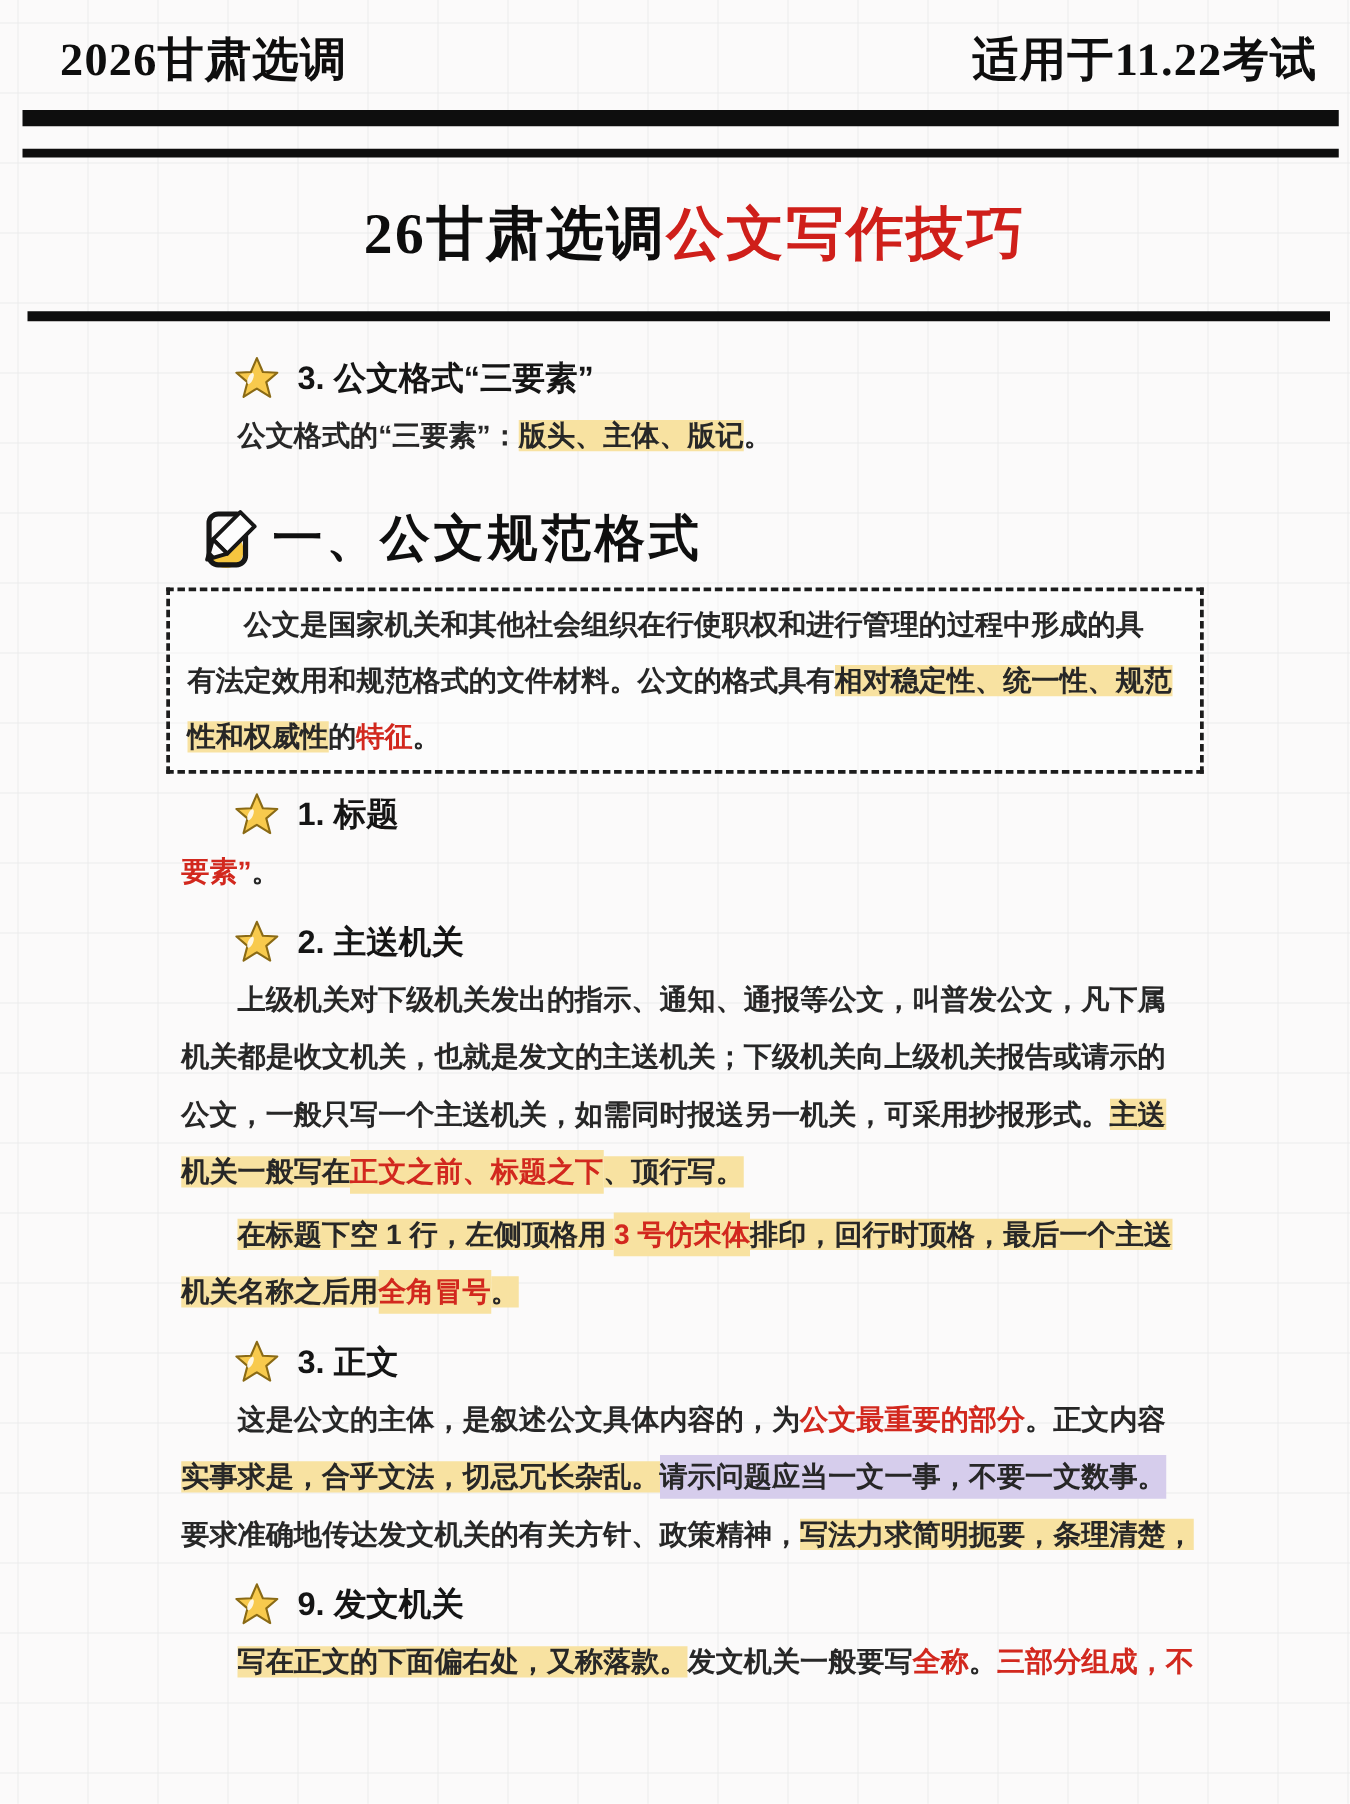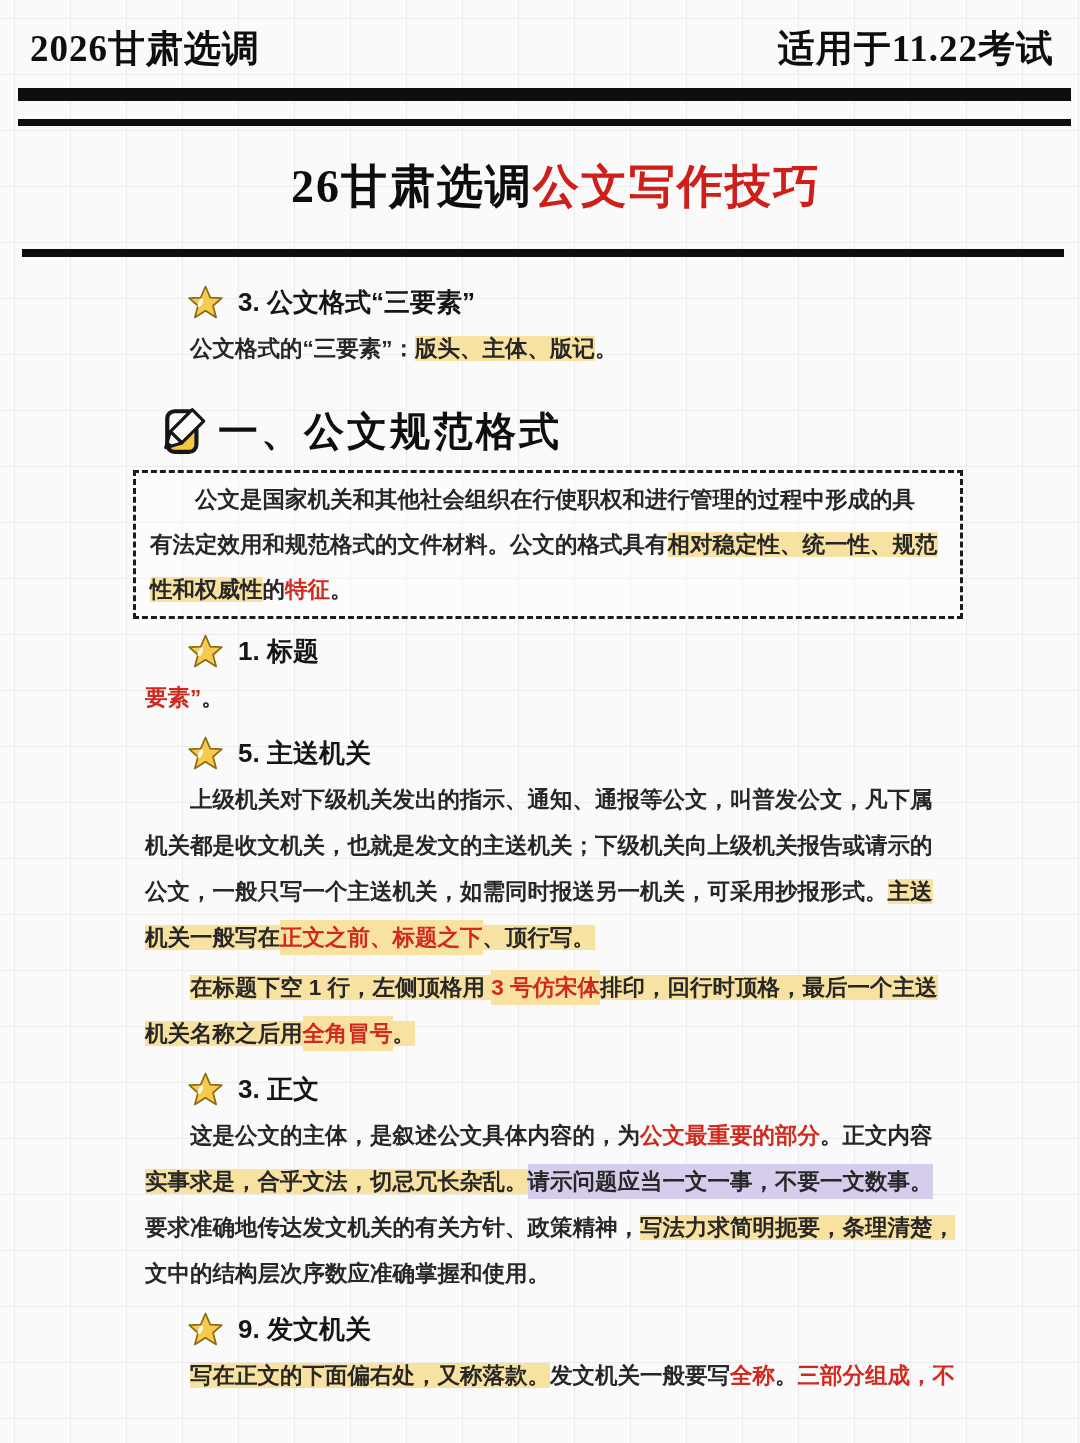--- a/index.html
+++ b/index.html
@@ -8,21 +8,21 @@
     position:relative;width:1080px;height:1443px;overflow:hidden;
     background-color:#fbfafa;
     background-image:
       linear-gradient(#ebebeb 1px, transparent 1px),
       linear-gradient(90deg, #ebebeb 1px, transparent 1px);
     background-size:56px 56px;
     background-position:14px 18px;
     color:#1f1f1f;
   }
   
-  .hdr{position:absolute;top:26px;font:700 37px/46px "Liberation Serif",serif;color:#0e0e0e;letter-spacing:1px;}
+  .hdr{position:absolute;top:26px;font:700 37px/46px "Liberation Serif",serif;color:#0e0e0e;letter-spacing:1px;margin-left:18px;}
   .hdr.left{left:30px;}
   .hdr.right{right:26px;}
   .bar{position:absolute;background:#0e0e0e;}
   .bar1{left:18px;right:9px;top:88px;height:13px;}
   .bar2{left:18px;right:9px;top:119px;height:7px;}
   .bar3{left:22px;right:16px;top:249px;height:8px;}
   
   .title{position:absolute;top:138px;left:0;width:100%;height:98px;line-height:98px;text-align:center;
          font-family:"Liberation Serif",serif;font-weight:800;font-size:46px;letter-spacing:2px;color:#0d0d0d;white-space:nowrap;padding-left:16px;}
   .title .t-red{color:#cf1f1a;}
@@ -102,21 +102,21 @@
       <div class="para">
         <div class="line"><span class="s-r">要素”</span><span class="s-p">。</span></div>
       </div>
       <div class="heading">
         <span class="icon">
           <svg viewBox="0 0 24 24" xmlns="http://www.w3.org/2000/svg">
             <polygon points="12,1.6 15.1,8.8 22.6,9.2 16.9,14.1 18.9,21.7 12,17.4 5.1,21.7 7.1,14.1 1.4,9.2 8.9,8.8" fill="#f8ca4d" stroke="#8a6a15" stroke-width="1.1" stroke-linejoin="round"></polygon>
             <ellipse cx="8.7" cy="12.2" rx="1.3" ry="3.1" fill="#ffffff" opacity="0.85" transform="rotate(24 8.7 12.2)"></ellipse>
           </svg>
         </span>
-        <span>5. 主送机关</span>
+        <span>2. 主送机关</span>
       </div>
       <div class="para">
         <div class="line ind"><span class="s-p">上级机关对下级机关发出的指示、通知、通报等公文，叫普发公文，凡下属</span></div>
         <div class="line"><span class="s-p">机关都是收文机关，也就是发文的主送机关；下级机关向上级机关报告或请示的</span></div>
         <div class="line"><span class="s-p">公文，一般只写一个主送机关，如需同时报送另一机关，可采用抄报形式。</span><span class="s-y">主送</span></div>
         <div class="line"><span class="s-y">机关一般写在</span><span class="s-yr">正文之前、标题之下</span><span class="s-y">、顶行写。</span></div>
       </div>
       <div class="para">
         <div class="line ind"><span class="s-y">在标题下空 1 行，左侧顶格用 </span><span class="s-yr">3 号仿宋体</span><span class="s-y">排印，回行时顶格，最后一个主送</span></div>
         <div class="line"><span class="s-y">机关名称之后用</span><span class="s-yr">全角冒号</span><span class="s-y">。</span></div>
@@ -127,21 +127,20 @@
             <polygon points="12,1.6 15.1,8.8 22.6,9.2 16.9,14.1 18.9,21.7 12,17.4 5.1,21.7 7.1,14.1 1.4,9.2 8.9,8.8" fill="#f8ca4d" stroke="#8a6a15" stroke-width="1.1" stroke-linejoin="round"></polygon>
             <ellipse cx="8.7" cy="12.2" rx="1.3" ry="3.1" fill="#ffffff" opacity="0.85" transform="rotate(24 8.7 12.2)"></ellipse>
           </svg>
         </span>
         <span>3. 正文</span>
       </div>
       <div class="para">
         <div class="line ind"><span class="s-p">这是公文的主体，是叙述公文具体内容的，为</span><span class="s-r">公文最重要的部分</span><span class="s-p">。正文内容</span></div>
         <div class="line"><span class="s-y">实事求是，合乎文法，切忌冗长杂乱。</span><span class="s-v">请示问题应当一文一事，不要一文数事。</span></div>
         <div class="line"><span class="s-p">要求准确地传达发文机关的有关方针、政策精神，</span><span class="s-y">写法力求简明扼要，条理清楚，</span></div>
-        <div class="line"><span class="s-p">文中的结构层次序数应准确掌握和使用。</span></div>
       </div>
       <div class="heading">
         <span class="icon">
           <svg viewBox="0 0 24 24" xmlns="http://www.w3.org/2000/svg">
             <polygon points="12,1.6 15.1,8.8 22.6,9.2 16.9,14.1 18.9,21.7 12,17.4 5.1,21.7 7.1,14.1 1.4,9.2 8.9,8.8" fill="#f8ca4d" stroke="#8a6a15" stroke-width="1.1" stroke-linejoin="round"></polygon>
             <ellipse cx="8.7" cy="12.2" rx="1.3" ry="3.1" fill="#ffffff" opacity="0.85" transform="rotate(24 8.7 12.2)"></ellipse>
           </svg>
         </span>
         <span>9. 发文机关</span>
       </div>

